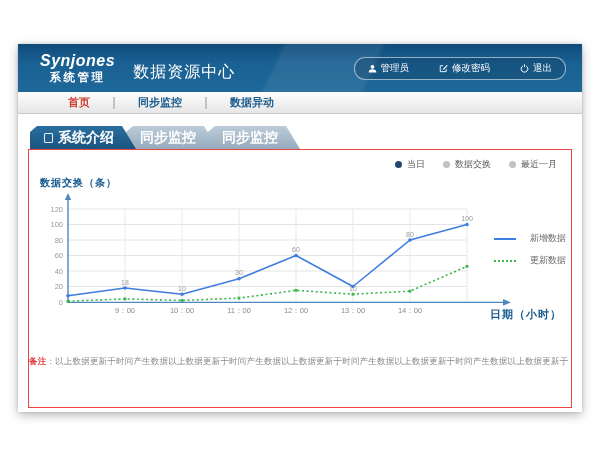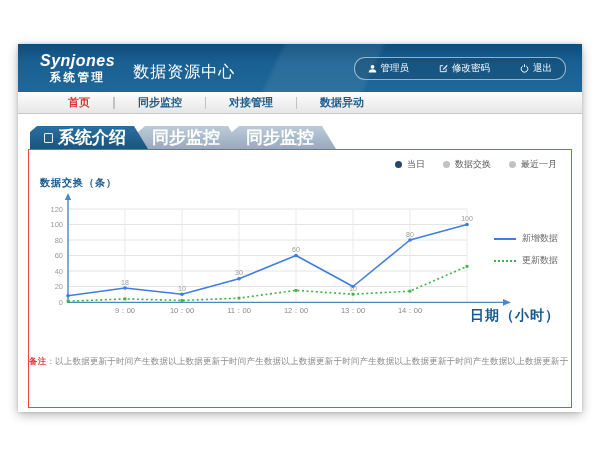--- a/index.html
+++ b/index.html
@@ -39,42 +39,42 @@
     border-bottom:1px solid #c9c9c9;
   }
   .nav-item{padding:0 23px;font-size:11px;font-weight:bold;color:#1b5c8c;cursor:pointer;}
   .nav-item.active{color:#cf3a2e;}
   .nav-sep{width:1px;height:12px;background:#c2c2c2;}
   
   .tabs{display:flex;margin-top:12px;padding-left:12px;position:relative;height:23px;}
   .tab{
     height:23px;display:flex;align-items:center;gap:5px;
     padding:0 22px 0 14px;margin-right:-10px;
-    color:#fff;font-size:17px;font-weight:bold;cursor:pointer;position:relative;
+    color:#fff;font-size:14px;font-weight:bold;cursor:pointer;position:relative;
     clip-path:polygon(0 100%, 0 6px, 7px 0, calc(100% - 14px) 0, 100% 100%);
     background:linear-gradient(180deg,#bdcbd8,#95abbe);
   }
   .tab:nth-child(1){z-index:3;}
   .tab:nth-child(2){z-index:2;}
   .tab:nth-child(3){z-index:1;}
   .tab.active{background:linear-gradient(180deg,#2a6f9f,#1a5480);}
   .tab-doc-icon{width:7px;height:8px;border:1px solid rgba(255,255,255,0.9);border-radius:1px;display:inline-block;}
   
   .panel{
     margin:0 10px;height:257px;border:1px solid #ef4444;background:#fff;position:relative;
   }
   .radios{position:absolute;top:8px;right:14px;display:flex;gap:18px;align-items:center;}
   .radio{display:flex;align-items:center;gap:5px;font-size:9px;color:#555;cursor:pointer;}
   .radio .dot{width:7px;height:7px;border-radius:50%;background:#c2c2c2;}
   .radio.selected .dot{background:#25466e;}
   .ylabel{position:absolute;left:11px;top:26px;font-size:10px;font-weight:bold;color:#16598f;letter-spacing:1px;text-align:center;}
-  .xlabel{position:absolute;left:441px;top:157px;font-size:14px;font-weight:bold;color:#16598f;letter-spacing:1px;}
+  .xlabel{position:absolute;left:461px;top:157px;font-size:11px;font-weight:bold;color:#16598f;letter-spacing:1px;}
   #chart-svg{position:absolute;left:10px;top:42px;}
   .legend{position:absolute;left:465px;top:82px;display:flex;flex-direction:column;gap:9px;}
-  .legend-item{display:flex;align-items:center;gap:6px;font-size:9px;color:#666;white-space:nowrap;}
+  .legend-item{display:flex;align-items:center;gap:14px;font-size:9px;color:#666;white-space:nowrap;}
   .legend-sample{width:22px;height:0;display:inline-block;}
   .legend-sample.solid{border-top:2px solid #3f7de0;}
   .legend-sample.dotted{border-top:2px dotted #39b54a;}
   .note{
     position:absolute;left:0;right:0;top:206px;text-align:left;
     font-size:8.5px;color:#8a8a8a;letter-spacing:0.2px;
   }
   .note-label{color:#e23b3b;font-weight:bold;}
 </style>
 </head>
@@ -118,21 +118,20 @@
       </div>
     </div>
   </div>
 
   <div class="nav">
     <div class="nav-item active">首页</div>
     <div class="nav-sep"></div>
     <div class="nav-sep"></div>
     <div class="nav-item">同步监控</div>
     <div class="nav-sep"></div>
-    <div class="nav-item">对接管理</div>
     <div class="nav-sep"></div>
     <div class="nav-item">数据异动</div>
   </div>
 
   <div class="tabs">
     <div class="tab active">
       <span class="tab-doc-icon"></span>
       <span>系统介绍</span>
     </div>
     <div class="tab">

